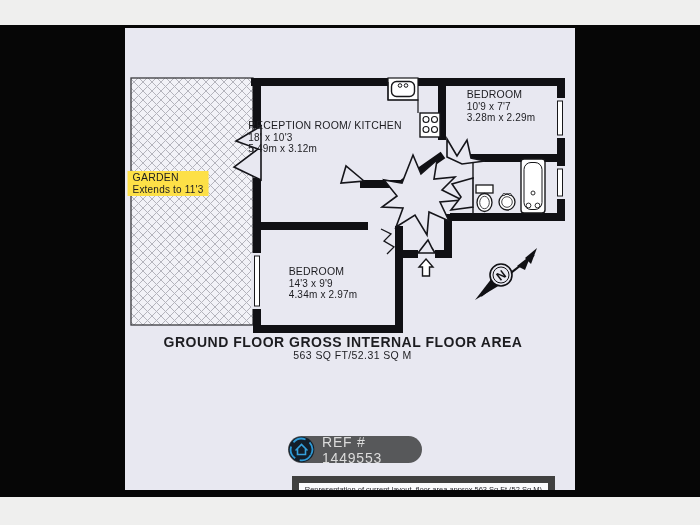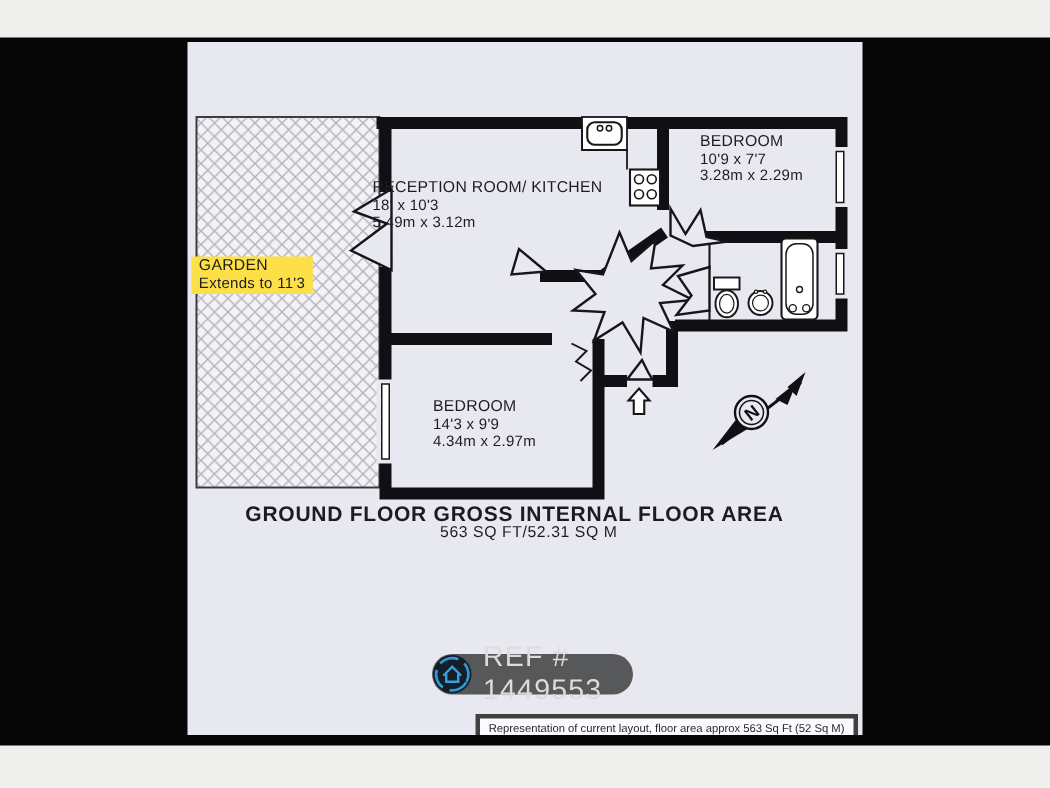--- a/index.html
+++ b/index.html
@@ -12,22 +12,22 @@
   .room-label{font-size:10px;line-height:11.5px;letter-spacing:.2px;}
   .room-name{font-size:10.5px;}
   .garden-label{left:43px;top:143px;background:#fde047;padding:1px 5px;}
   .reception-label{left:200px;top:92px;}
   .bedroom-top-label{left:376px;top:61px;}
   .bedroom-bottom-label{left:198px;top:238px;}
   .area-title{left:218px;top:306px;font-size:14px;letter-spacing:.5px;font-weight:700;}
   .area-value{left:218px;top:321px;font-size:10.5px;letter-spacing:.4px;padding-left:19px;}
   .ref-pill{position:absolute;left:163px;top:408px;width:134px;height:27px;background:#57585a;border-radius:14px;display:flex;align-items:center;}
   .ref-icon{width:27px;height:27px;flex:0 0 27px;display:block;}
-  .ref-text{color:#dcdcdc;font-size:19px;letter-spacing:.8px;margin-left:7px;}
-  .disclaimer{position:absolute;right:3px;top:448px;background:#fbfbfd;border:3px solid #404040;color:#2a2a30;font-size:7.5px;padding:2px 6px;white-space:nowrap;}
+  .ref-text{color:#dcdcdc;font-size:14px;letter-spacing:.8px;margin-left:7px;}
+  .disclaimer{position:absolute;right:20px;top:448px;background:#fbfbfd;border:7px solid #404040;color:#2a2a30;font-size:7.5px;padding:2px 6px;white-space:nowrap;}
 </style>
 </head>
 <body>
 
 <div class="stage">
   <div class="black-band"></div>
 
   <div class="sheet">
 
     <svg class="plan-svg" width="450" height="462" viewBox="0 0 450 462">

